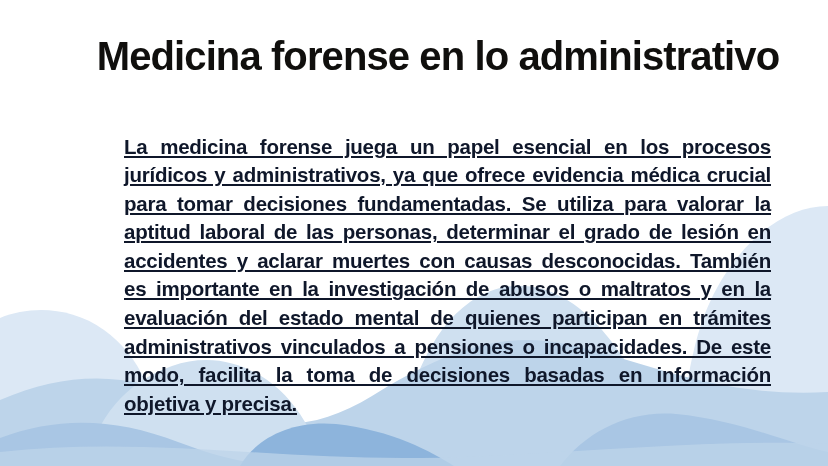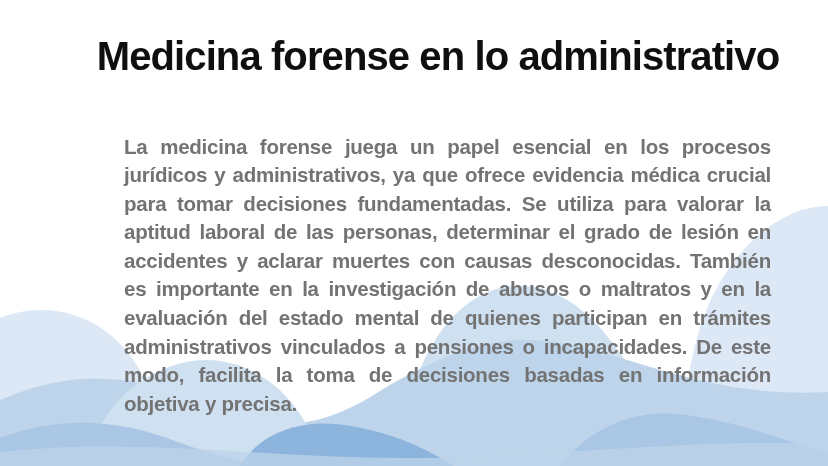--- a/index.html
+++ b/index.html
@@ -65,22 +65,23 @@
     position: absolute;
     left: 124px;
     top: 112px;
     width: 647px;
     text-align: justify;
     text-align-last: left;
     font-size: 20.5px;
     line-height: 28.6px;
     font-weight: 700;
     letter-spacing: -0.25px;
-    color: #737373;
+    color: #0f172a;
     word-spacing: 0px;
+    text-decoration: underline;
   }
 </style>
 </head>
 <body>
 
 <div id="slide">
 
   <div id="wave-background">
     <svg viewBox="0 0 828 466" preserveAspectRatio="none" xmlns="http://www.w3.org/2000/svg">
 

